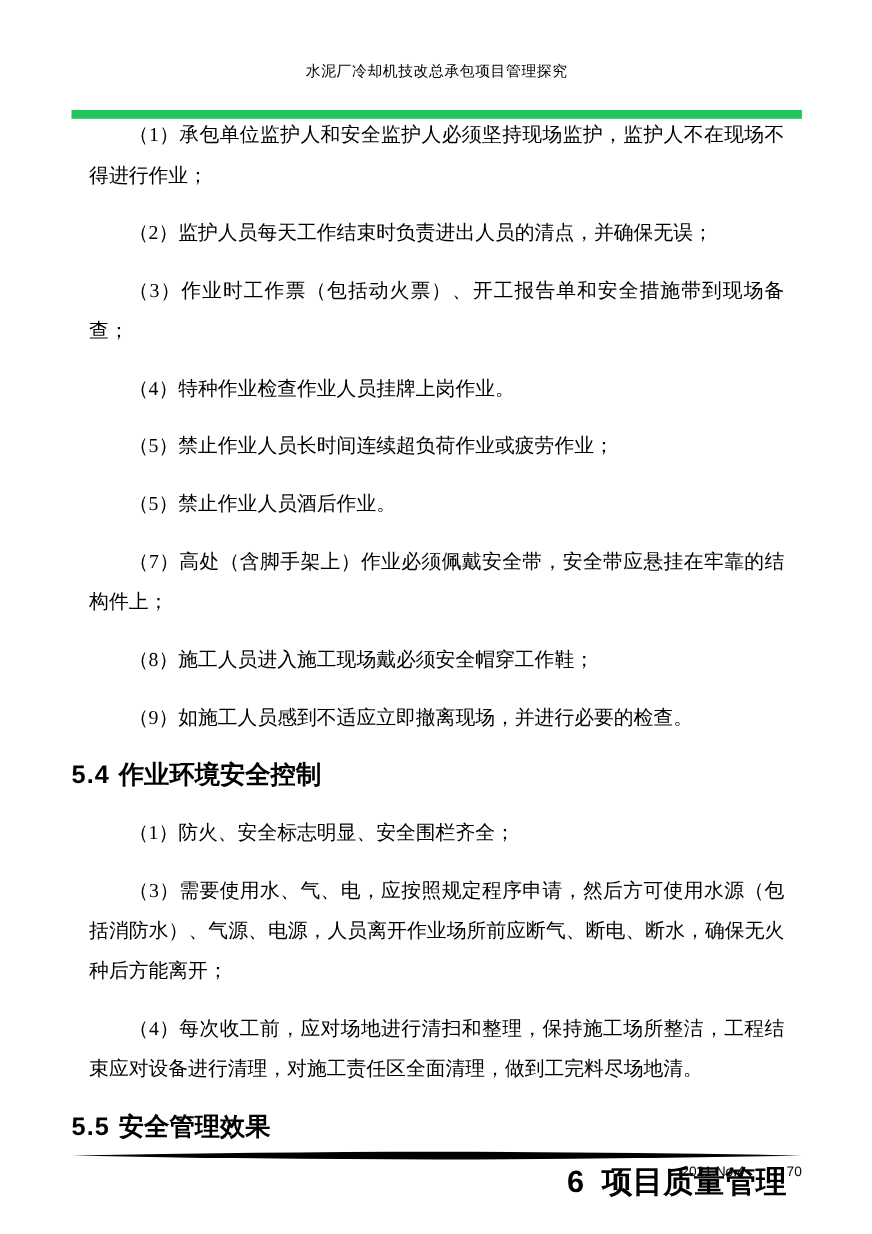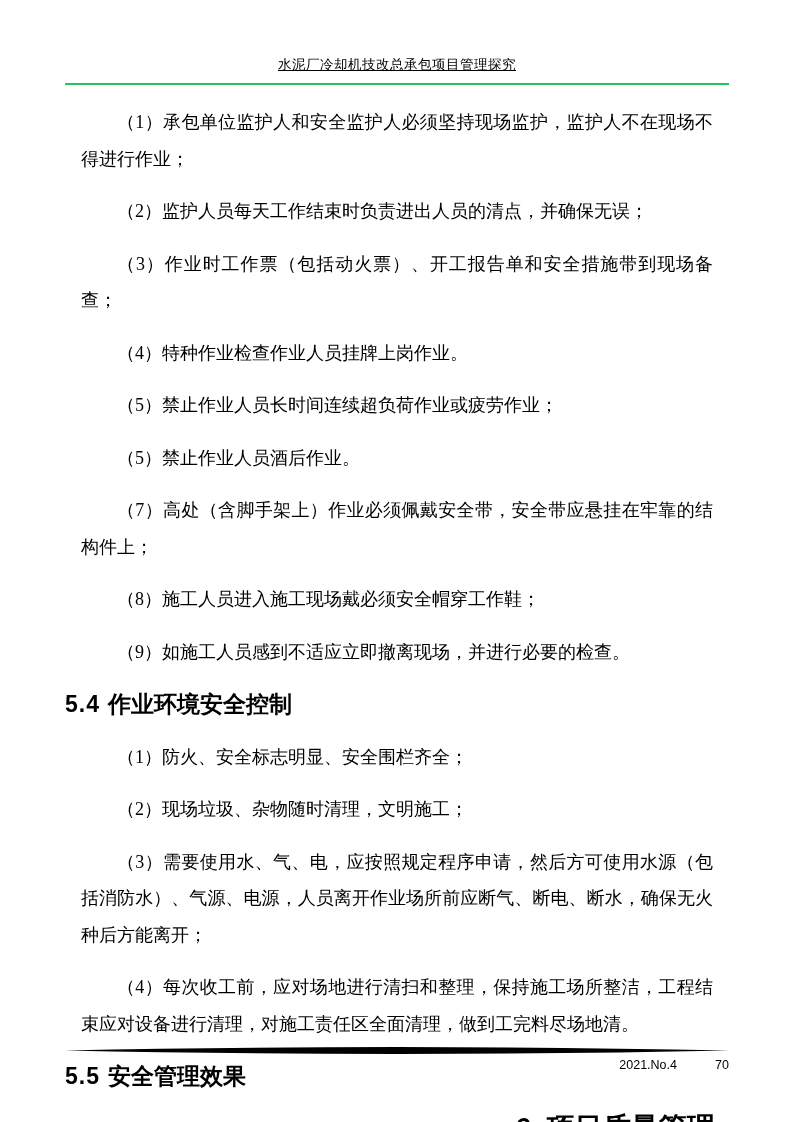--- a/index.html
+++ b/index.html
@@ -14,24 +14,23 @@
     font-family: "Liberation Serif", "DejaVu Serif", serif;
   }
   .header {
     position: absolute;
     top: 56px;
     left: 65px;
     width: 664px;
     text-align: center;
     font-size: 13.5px;
     line-height: 18px;
-    padding-bottom: 9px;
-    border-bottom: 2px solid #22c55e;
+    padding-bottom: 26px;
+    border-bottom: 8px solid #22c55e;
     letter-spacing: 0.5px;
-    text-decoration: underline;
   }
   .content {
     position: absolute;
     top: 88px;
     left: 65px;
     width: 664px;
     font-size: 18px;
     line-height: 36.5px;
     text-align: justify;
   }
@@ -99,21 +98,20 @@
     <p class="para">（4）特种作业检查作业人员挂牌上岗作业。</p>
     <p class="para">（5）禁止作业人员长时间连续超负荷作业或疲劳作业；</p>
     <p class="para">（5）禁止作业人员酒后作业。</p>
     <p class="para">（7）高处（含脚手架上）作业必须佩戴安全带，安全带应悬挂在牢靠的结构件上；</p>
     <p class="para">（8）施工人员进入施工现场戴必须安全帽穿工作鞋；</p>
     <p class="para">（9）如施工人员感到不适应立即撤离现场，并进行必要的检查。</p>
 
     <h3 class="h2"><span class="h-num">5.4</span><span>作业环境安全控制</span></h3>
 
     <p class="para">（1）防火、安全标志明显、安全围栏齐全；</p>
-    <p class="para">（2）现场垃圾、杂物随时清理，文明施工；</p>
     <p class="para">（3）需要使用水、气、电，应按照规定程序申请，然后方可使用水源（包括消防水）、气源、电源，人员离开作业场所前应断气、断电、断水，确保无火种后方能离开；</p>
     <p class="para">（4）每次收工前，应对场地进行清扫和整理，保持施工场所整洁，工程结束应对设备进行清理，对施工责任区全面清理，做到工完料尽场地清。</p>
 
     <h3 class="h2"><span class="h-num">5.5</span><span>安全管理效果</span></h3>
 
 
     <h2 class="h1"><span class="h-num">6</span><span>项目质量管理</span></h2>
   </div>
 
   <div class="footer">

